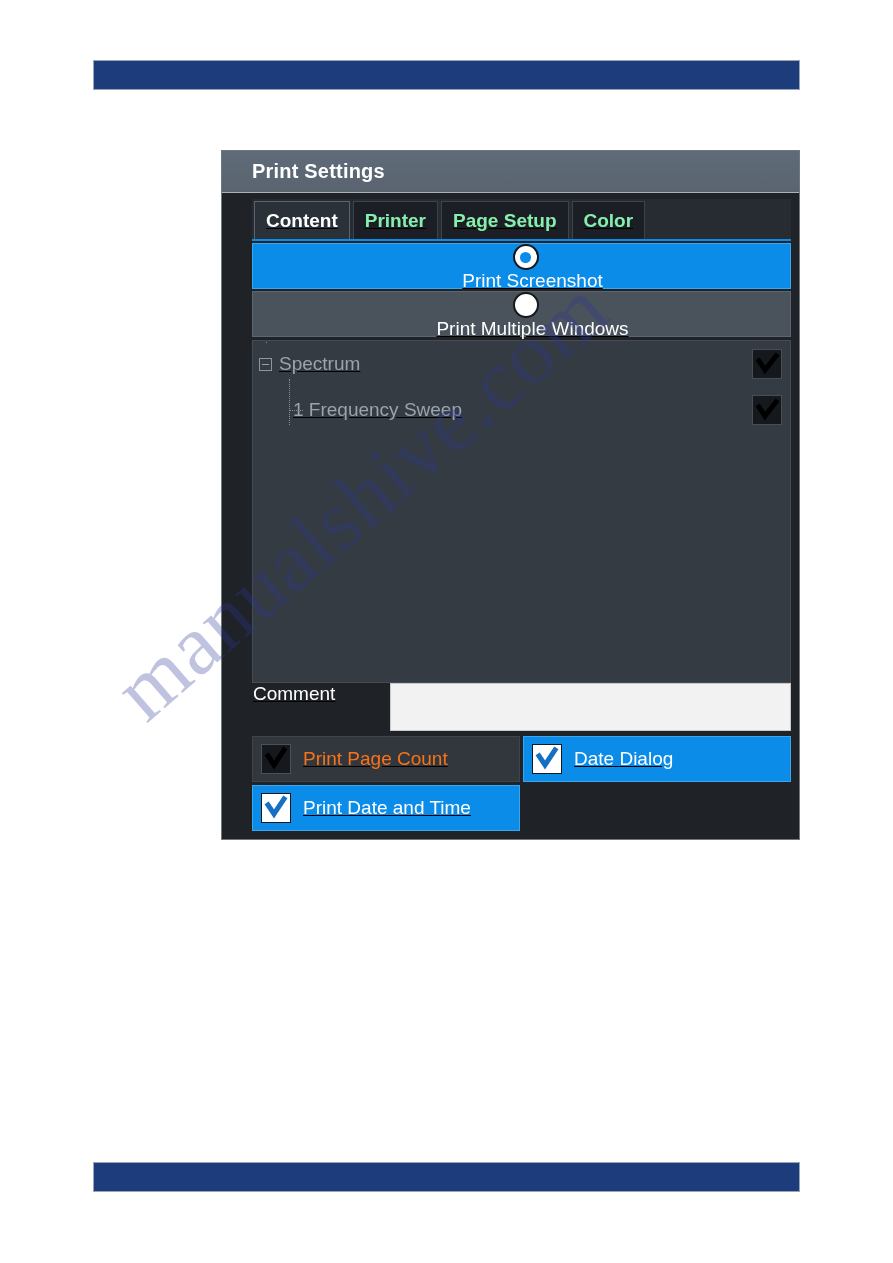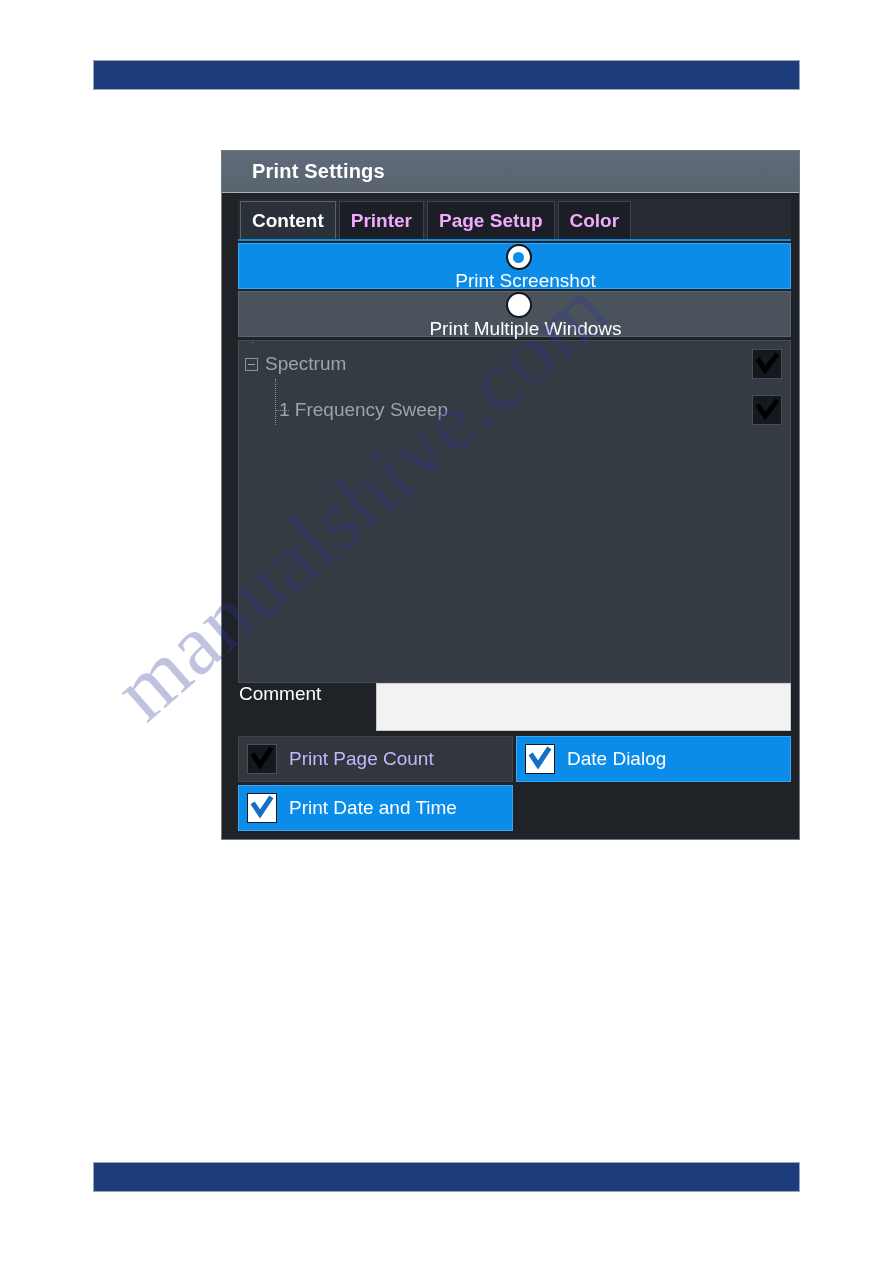--- a/index.html
+++ b/index.html
@@ -73,44 +73,45 @@
     padding-left: 30px;
   }
   .dialog-title {
     color: #ffffff;
     font-size: 20px;
     font-weight: bold;
     letter-spacing: 0.2px;
   }
 
   .dialog-body {
-    padding: 6px 8px 8px 16px;
+    padding: 6px 8px 8px 30px;
     box-sizing: border-box;
     height: calc(100% - 42px);
     display: flex;
     flex-direction: column;
     background: #1f2227;
+    text-decoration: underline;
   }
 
   
   .tabstrip {
     display: flex;
     align-items: flex-end;
     height: 42px;
     background: #272b32;
     border-bottom: 2px solid #0c8ce9;
     box-sizing: border-box;
     padding-left: 2px;
   }
   .tab {
     height: 38px;
     padding: 0 11px;
     display: flex;
     align-items: center;
-    color: #f0abfc;
+    color: #86efac;
     font-size: 19px;
     font-weight: bold;
     background: #1b1f25;
     border: 1px solid #3c434c;
     border-bottom: none;
     box-sizing: border-box;
     margin-right: 3px;
     white-space: nowrap;
   }
   .tab.active {
@@ -309,21 +310,21 @@
   .cb.dark {
     background: #15181c;
     border-color: #4a515a;
   }
   .check-label {
     margin-left: 12px;
     font-size: 19px;
     color: #ffffff;
     white-space: nowrap;
   }
-  .check-label.dim { color: #c4b5fd; }
+  .check-label.dim { color: #f97316; }
 </style>
 </head>
 <body>
 
 <div class="page-bar top"></div>
 <div class="page-bar bottom"></div>
 
 <div class="watermark">
   <span>manualshive.com</span>
 </div>

